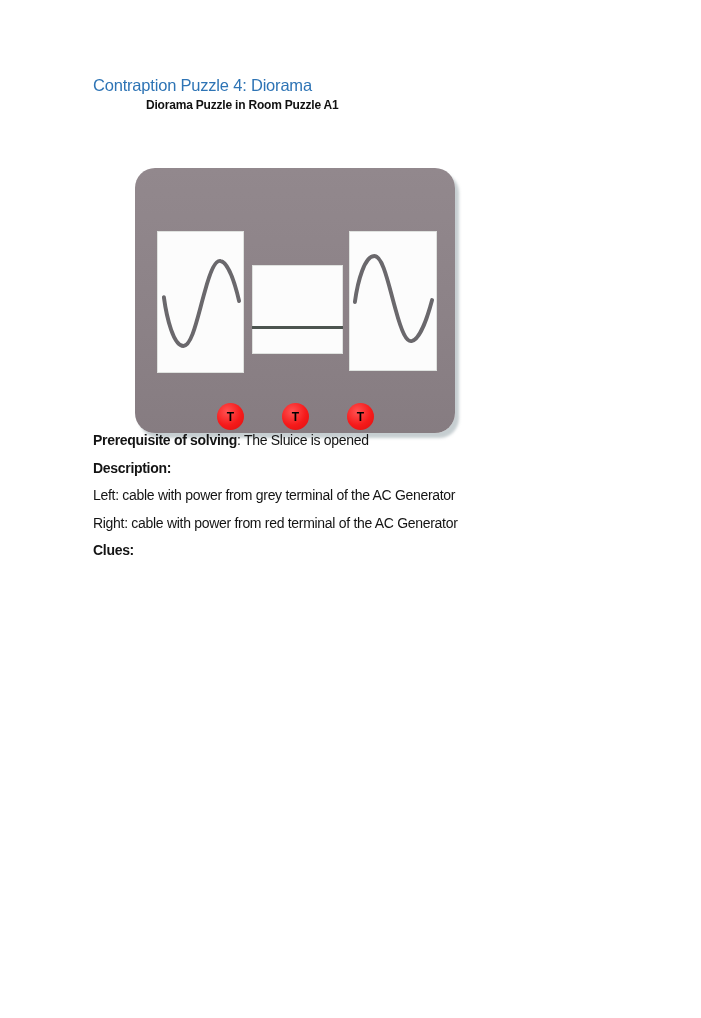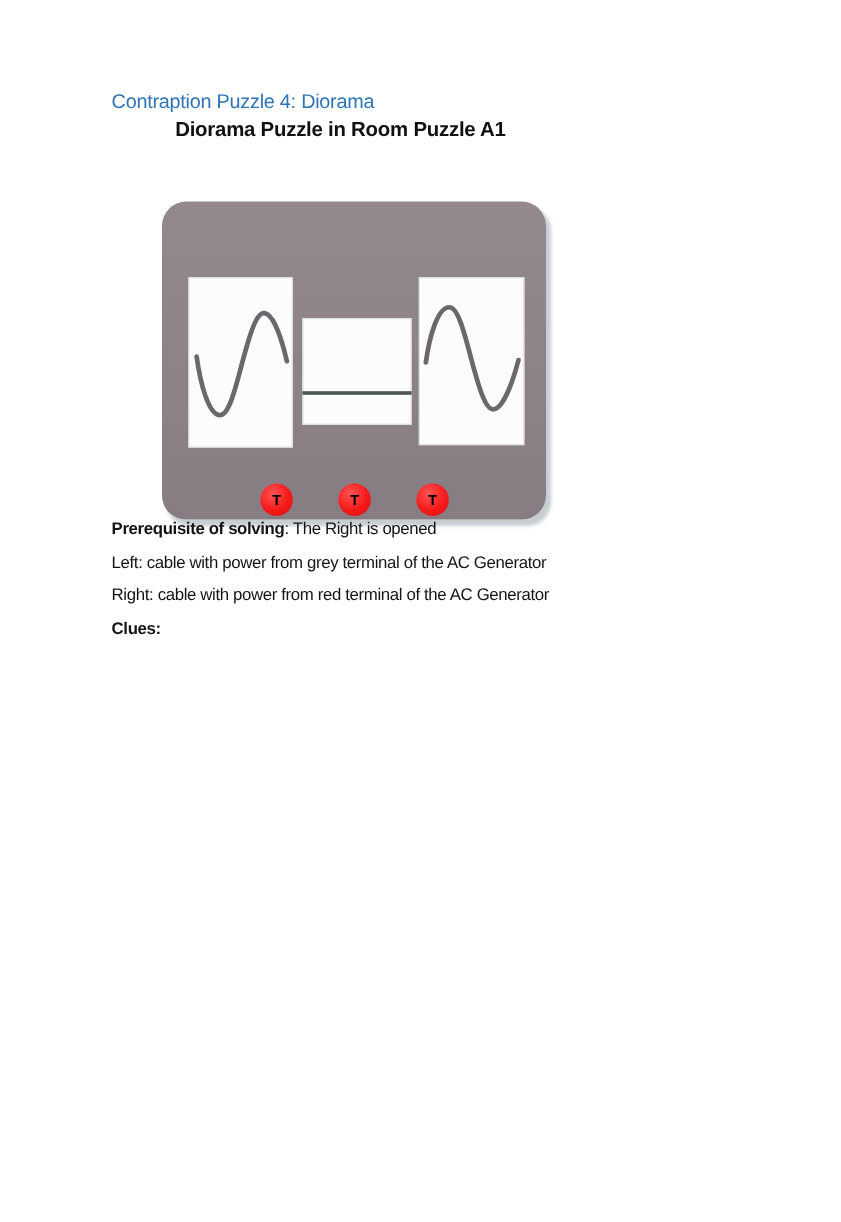--- a/index.html
+++ b/index.html
@@ -14,21 +14,21 @@
   }
   .page { position: absolute; inset: 0; }
 
   .page-title {
     position: absolute; left: 93px; top: 76px;
     font-size: 16.5px; font-weight: 400; letter-spacing: -0.2px;
     color: #2E74B5; margin: 0;
   }
   .page-subtitle {
     position: absolute; left: 146px; top: 98px;
-    font-size: 17px; font-weight: 700; letter-spacing: -0.2px;
+    font-size: 12px; font-weight: 700; letter-spacing: -0.2px;
     color: #111111; margin: 0;
   }
 
   
   .device {
     position: absolute; left: 95px; top: 152px;
     width: 320px; height: 265px;
     border-radius: 20px;
     background: linear-gradient(180deg, #92888D 0%, #8C8287 55%, #867C81 100%);
     box-shadow: 4px 5px 3px rgba(152, 166, 171, 0.55);
@@ -84,19 +84,20 @@
       <svg viewBox="0 0 88 140">
         <path d="M5,71 C8,49 15,24 25,24 C34,24 40,56 47,80 C53,102 58,112 63,111 C71,110 79,88 84,69" fill="none" stroke="#6A686C" stroke-width="4" stroke-linecap="round"></path>
       </svg>
     </div>
     <div class="terminal t1">T</div>
     <div class="terminal t2">T</div>
     <div class="terminal t3">T</div>
   </figure>
 
   <section class="textblock">
-    <p class="line"><strong>Prerequisite of solving</strong><span>: </span><span>The Right is opened</span></p>
+    <p class="line"><strong>Prerequisite of solving</strong><span>: </span><span>The Sluice is opened</span></p>
+    <p class="line"><strong>Description:</strong><span></span><span></span></p>
     <p class="line"><strong></strong><span></span><span>Left: cable with power from grey terminal of the AC Generator</span></p>
     <p class="line"><strong></strong><span></span><span>Right: cable with power from red terminal of the AC Generator</span></p>
     <p class="line"><strong>Clues:</strong><span></span><span></span></p>
   </section>
 
 </div>
 
 </body></html>

